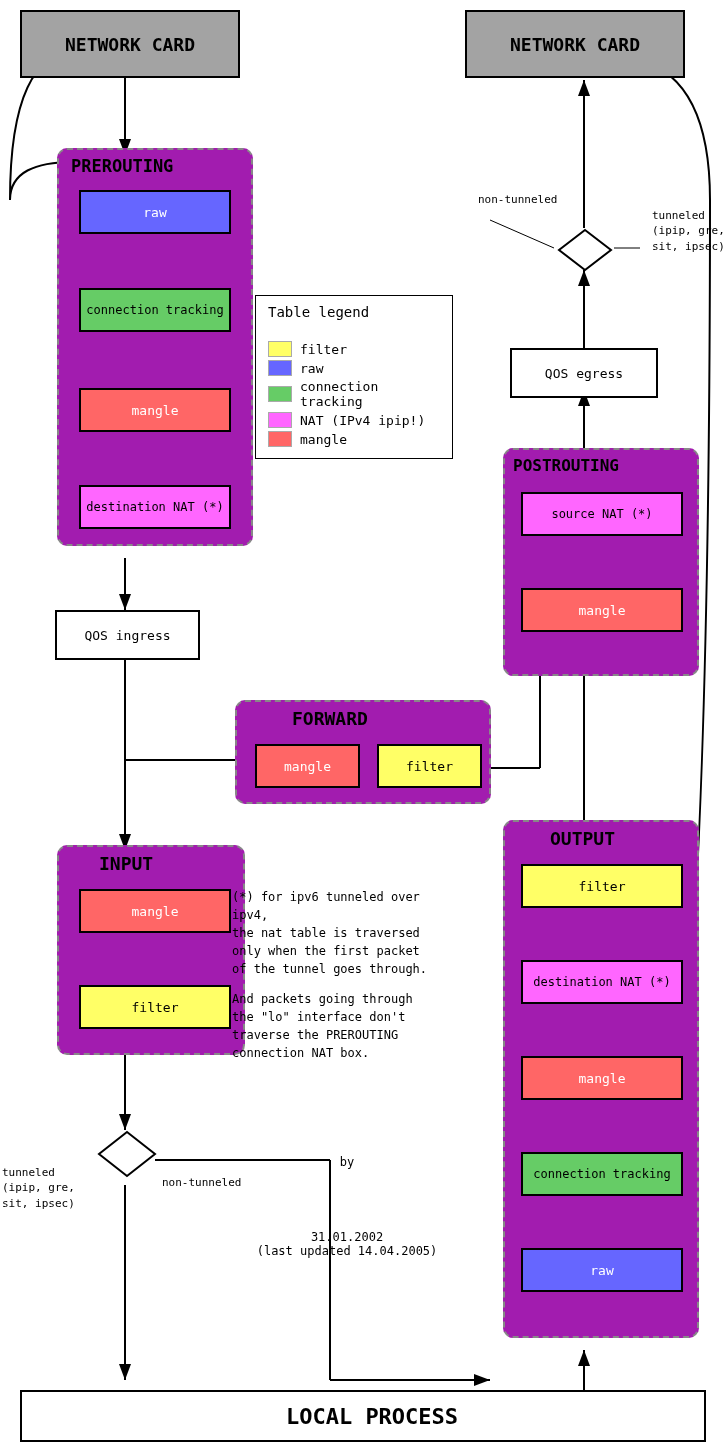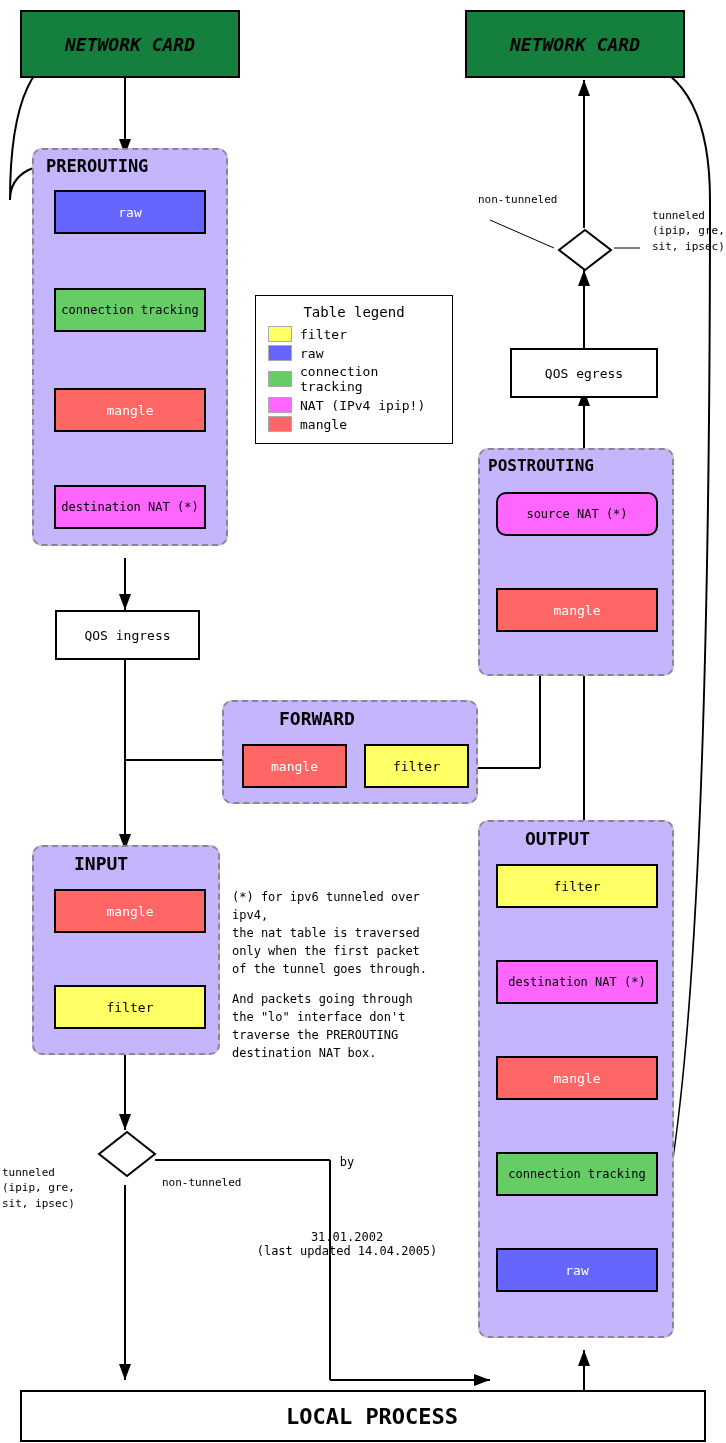--- a/index.html
+++ b/index.html
@@ -21,24 +21,23 @@
     .box {
       position: absolute;
       border: 2px solid black;
       display: flex;
       align-items: center;
       justify-content: center;
       text-align: center;
       font-size: 13px;
     }
     .box-network {
-      background: #15803d;
+      background: #a3a3a3;
       font-weight: bold;
       font-size: 18px;
-      font-style: italic;
     }
     .box-qos {
       background: white;
       font-size: 13px;
     }
     .box-local {
       background: white;
       font-weight: bold;
       font-size: 22px;
       padding-left: 18px;
@@ -46,40 +45,41 @@
     .box-raw { background: #6666ff; color: white; }
     .box-conn { background: #66cc66; color: black; }
     .box-mangle { background: #ff6666; color: white; }
     .box-nat { background: #ff66ff; color: black; }
     .box-filter { background: #ffff66; color: black; }
 
     
     .chain {
       position: absolute;
       border: 2px dashed #888;
-      background: #c4b5fd;
+      background: #a21caf;
       border-radius: 10px;
+      margin-left: 25px;
     }
     .chain-label {
       position: absolute;
       font-weight: bold;
       font-size: 18px;
     }
 
     
     .legend {
       position: absolute;
       border: 1px solid black;
       background: white;
       padding: 8px 12px;
     }
     .legend-title {
       font-size: 14px;
-      text-align: center;
-      margin-bottom: 6px;
+      text-align: left;
+      margin-bottom: 21px;
     }
     .legend-item {
       display: flex;
       align-items: center;
       margin: 3px 0;
       font-size: 13px;
     }
     .legend-color {
       width: 24px;
       height: 16px;
@@ -238,26 +238,26 @@
     </svg>
   </div>
   <div class="note-text" style="left:478px; top:192px; font-size:11px; white-space:pre;">non-tunneled</div>
   <div class="note-text" style="left:652px; top:208px; font-size:11px; white-space:pre; line-height:1.4;">tunneled
 (ipip, gre,
 sit, ipsec)</div>
 
   <div class="chain" style="left:478px; top:448px; width:196px; height:228px;">
     <span class="chain-label" style="top:6px; left:8px; font-size:16px;">POSTROUTING</span>
 
-    <div class="box box-nat" style="left:16px; top:42px; width:162px; height:44px; font-size:12px;border-radius:10px;">source NAT (*)</div>
+    <div class="box box-nat" style="left:16px; top:42px; width:162px; height:44px; font-size:12px;">source NAT (*)</div>
 
     <div class="box box-mangle" style="left:16px; top:138px; width:162px; height:44px;">mangle</div>
   </div>
 
-  <div class="chain" style="left:222px; top:700px; width:256px; height:104px;">
+  <div class="chain" style="left:210px; top:700px; width:256px; height:104px;">
     <span class="chain-label" style="top:6px; left:55px; font-size:18px;">FORWARD</span>
 
     <div class="box box-mangle" style="left:18px; top:42px; width:105px; height:44px;">mangle</div>
 
     <div class="box box-filter" style="left:140px; top:42px; width:105px; height:44px;">filter</div>
   </div>
 
   <div class="chain" style="left:32px; top:845px; width:188px; height:210px;">
     <span class="chain-label" style="top:6px; left:40px; font-size:18px;">INPUT</span>
 
@@ -293,19 +293,19 @@
   <div class="box box-local" style="left:20px; top:1390px; width:686px; height:52px; font-weight:bold; font-size:22px;">LOCAL PROCESS</div>
 
   <div class="note-text" style="left:232px; top:888px; width:230px; font-size:12px; line-height:1.5; white-space:pre-wrap;">(*) for ipv6 tunneled over ipv4,
 the nat table is traversed
 only when the first packet
 of the tunnel goes through.</div>
 
   <div class="note-text" style="left:232px; top:990px; width:230px; font-size:12px; line-height:1.5; white-space:pre-wrap;">And packets going through
 the "lo" interface don't
 traverse the PREROUTING
-destination NAT box.</div>
+connection NAT box.</div>
 
   <div class="by-text" style="left:232px; top:1155px; width:230px;">by</div>
   <div class="by-text" style="left:232px; top:1230px; width:230px; white-space:pre; font-size:12px;">31.01.2002
 (last updated 14.04.2005)</div>
 
 </div>
 
 </body></html>

